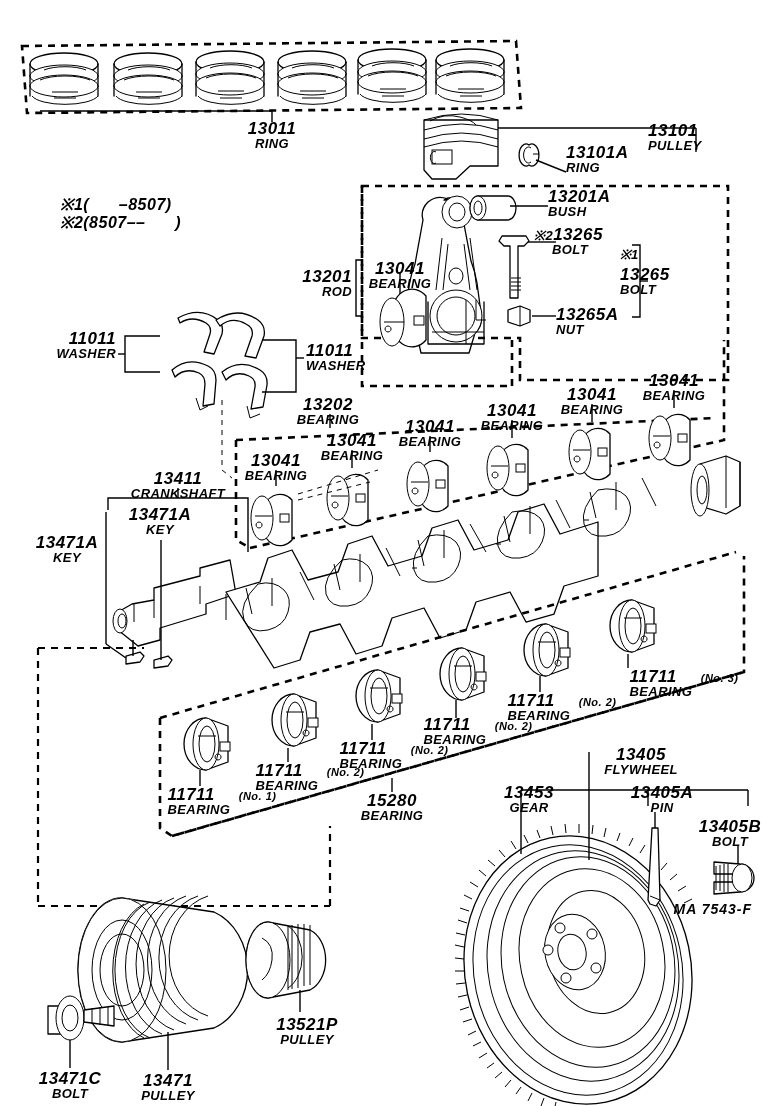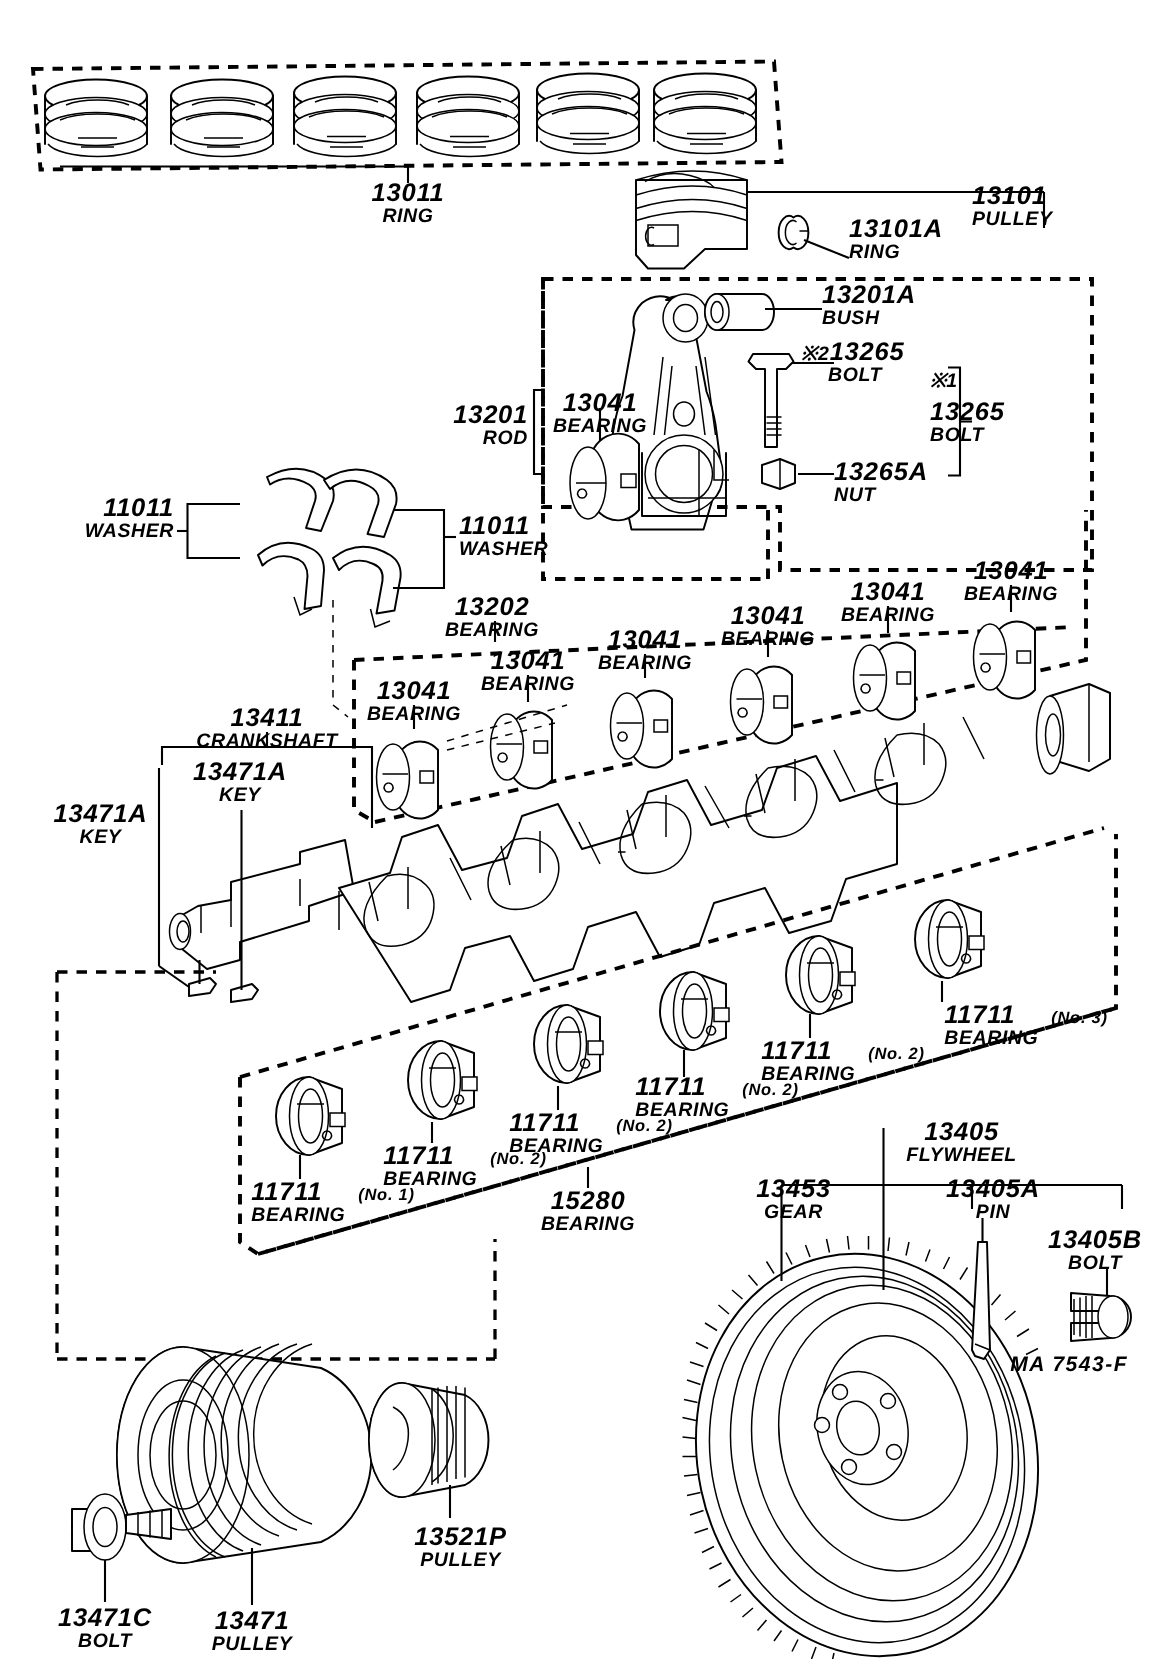--- a/index.html
+++ b/index.html
@@ -666,16 +666,20 @@
 <div class="lbl ctr namctr" style="left:70px;top:1070px;">
   <span class="num">13471C</span>
   <span class="nam">BOLT</span>
 </div>
 
 <div class="lbl ctr namctr" style="left:307px;top:1016px;">
   <span class="num">13521P</span>
   <span class="nam">PULLEY</span>
 </div>
 
+<div id="notes">
+  <div class="nline">※1(      –8507)</div>
+  <div class="nline">※2(8507––      )</div>
+</div>
 
 <div id="footer">MA 7543-F</div>
 
 </div>
 
 </body></html>

